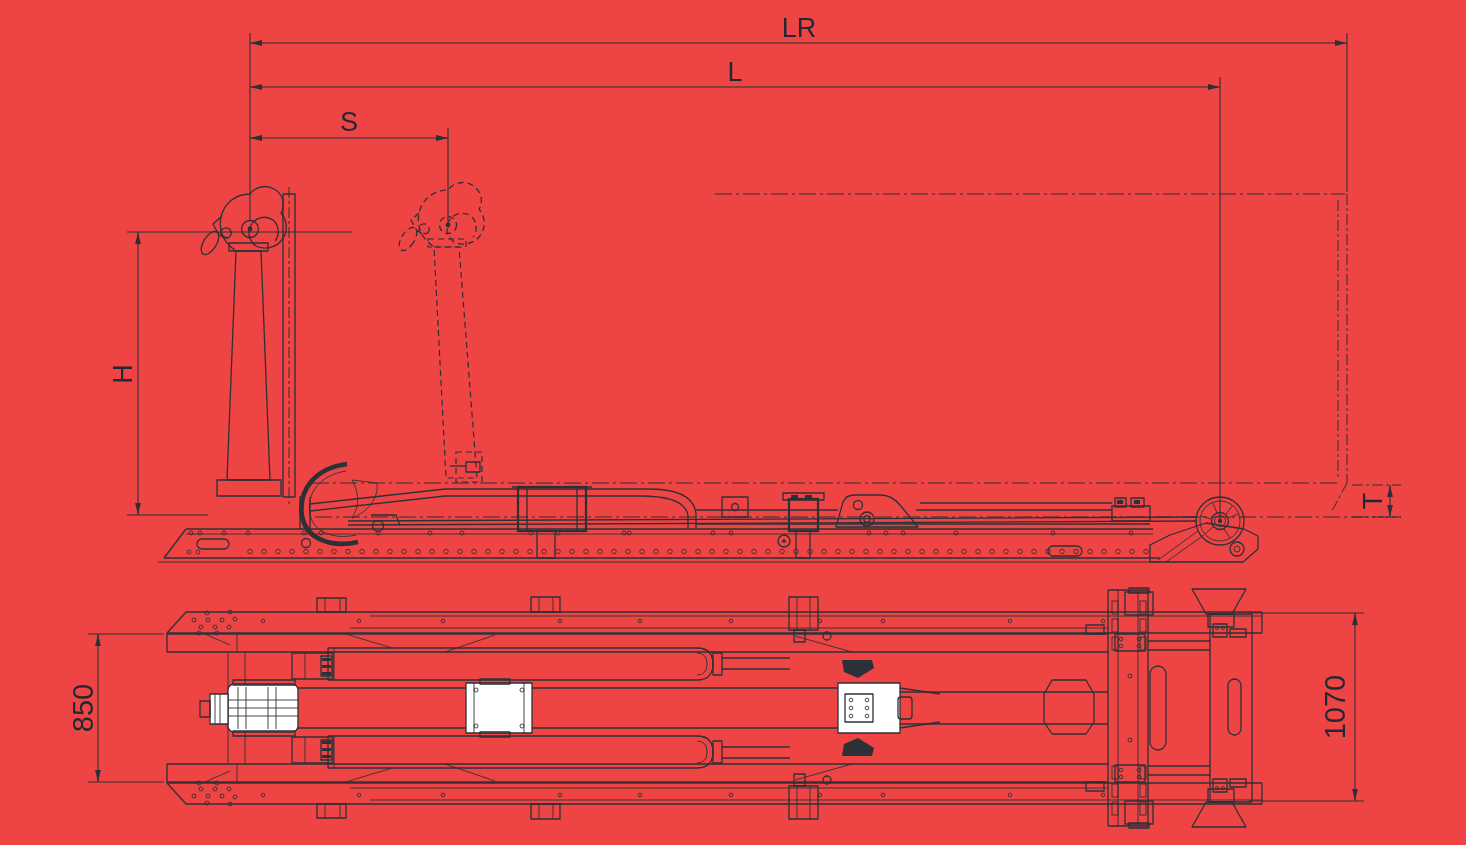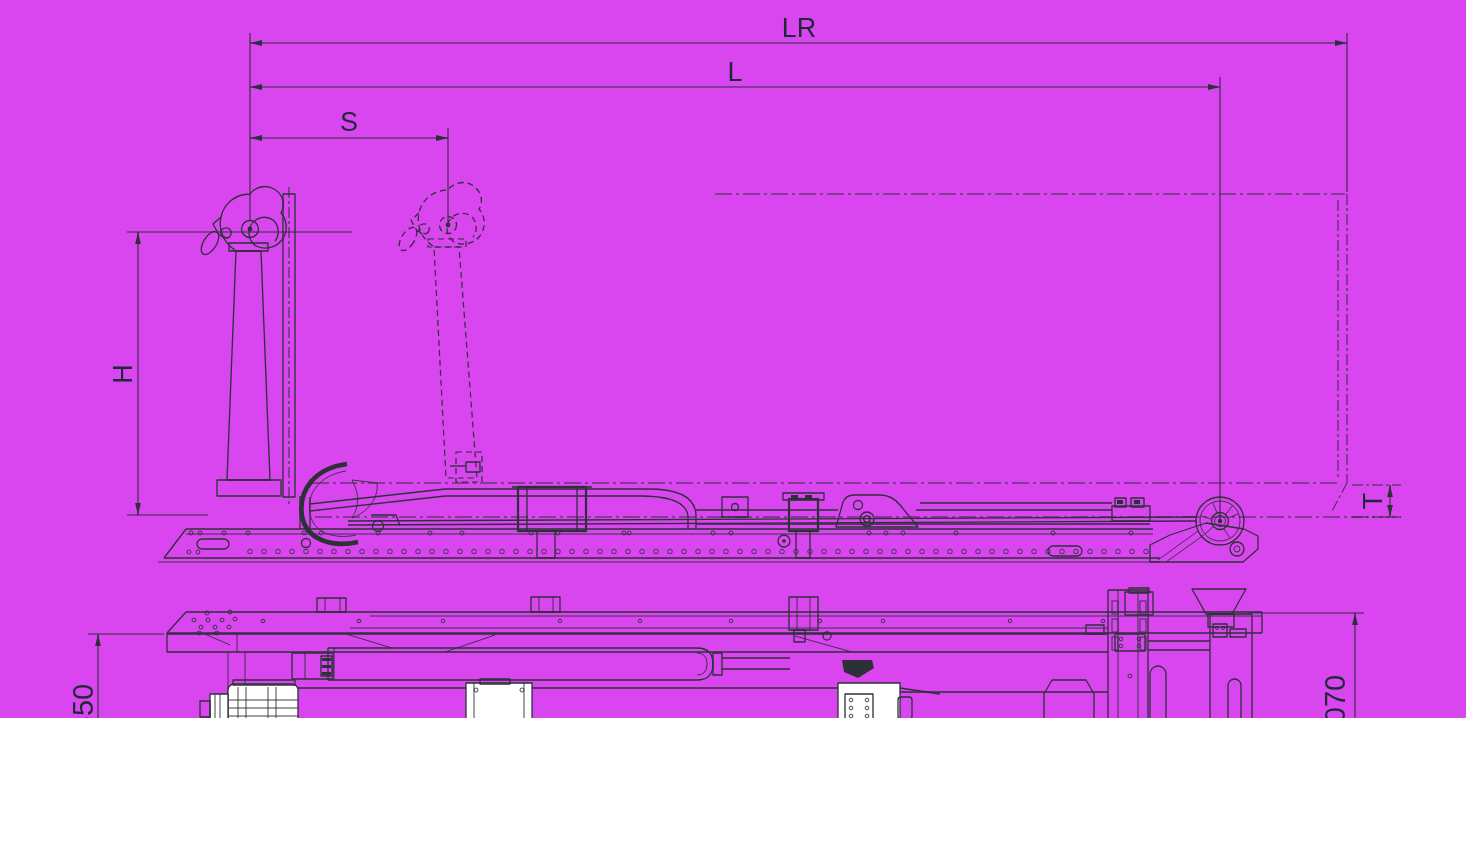--- a/index.html
+++ b/index.html
@@ -1,16 +1,16 @@
 <!DOCTYPE html>
 <html><head>
 <meta charset="utf-8">
 <style>
   html,body{margin:0;padding:0;background:#ffffff;}
-  #stage{position:relative;width:1466px;height:718px;background:#d946ef;overflow:hidden;
+  #stage{position:relative;width:1466px;height:845px;background:#ef4444;overflow:hidden;
          font-family:"Liberation Sans", sans-serif;}
   svg{display:block;}
   .ln{stroke:#2c3137;fill:none;stroke-width:1.3;stroke-linecap:butt;stroke-linejoin:round;}
   .thin{stroke:#2c3137;fill:none;stroke-width:0.9;}
   .thk{stroke:#2c3137;fill:none;stroke-width:2.2;}
   .thkk{stroke:#2c3137;fill:none;stroke-width:4.6;}
   .dim{stroke:#2c3137;fill:none;stroke-width:1.1;}
   .cl{stroke:#2c3137;fill:none;stroke-width:1;stroke-dasharray:17 4 3 4;}
   .cl2{stroke:#2c3137;fill:none;stroke-width:1;stroke-dasharray:11 3 3 3;}
   .dsh{stroke:#2c3137;fill:none;stroke-width:1.2;stroke-dasharray:6 4;}

